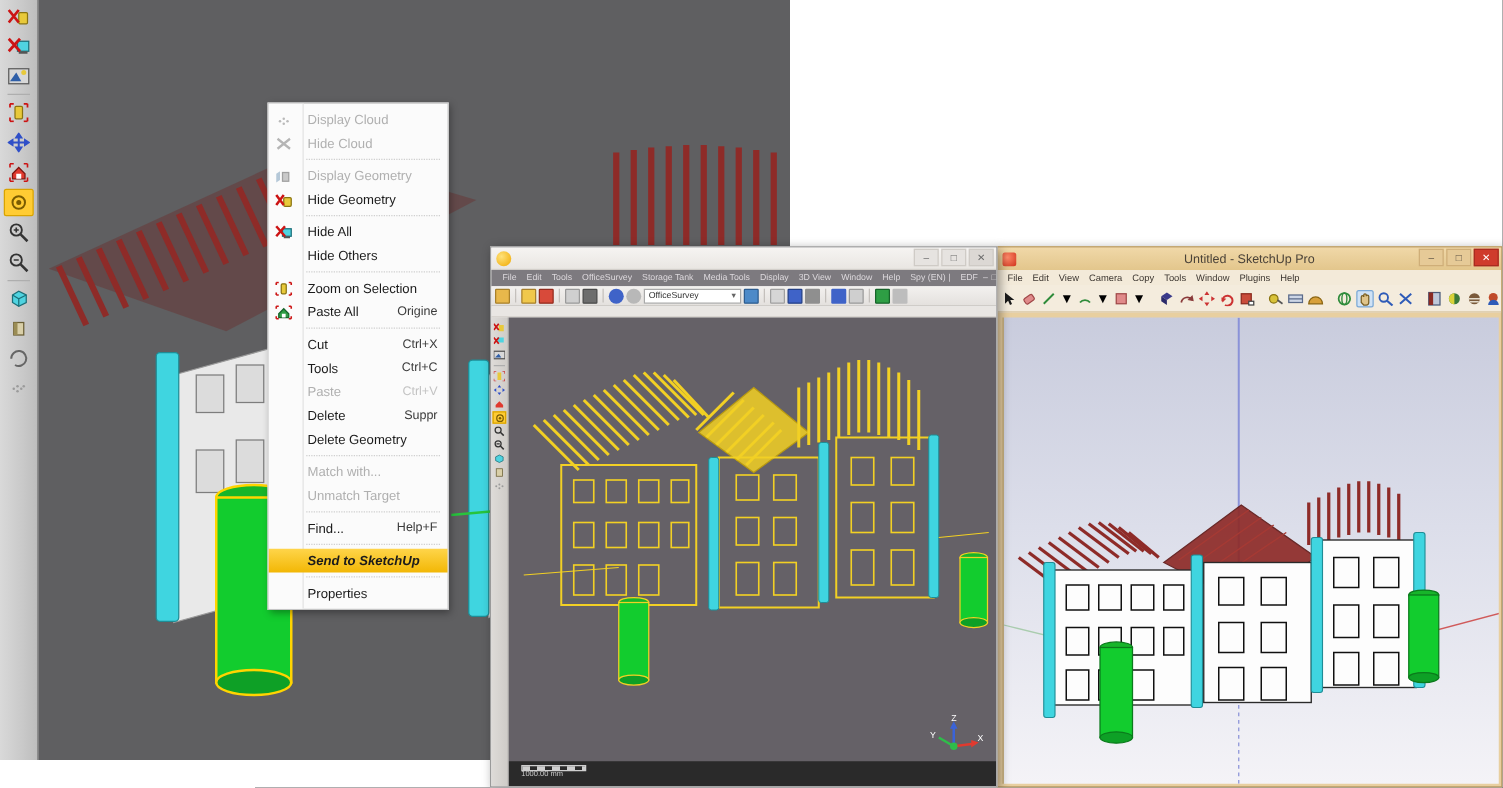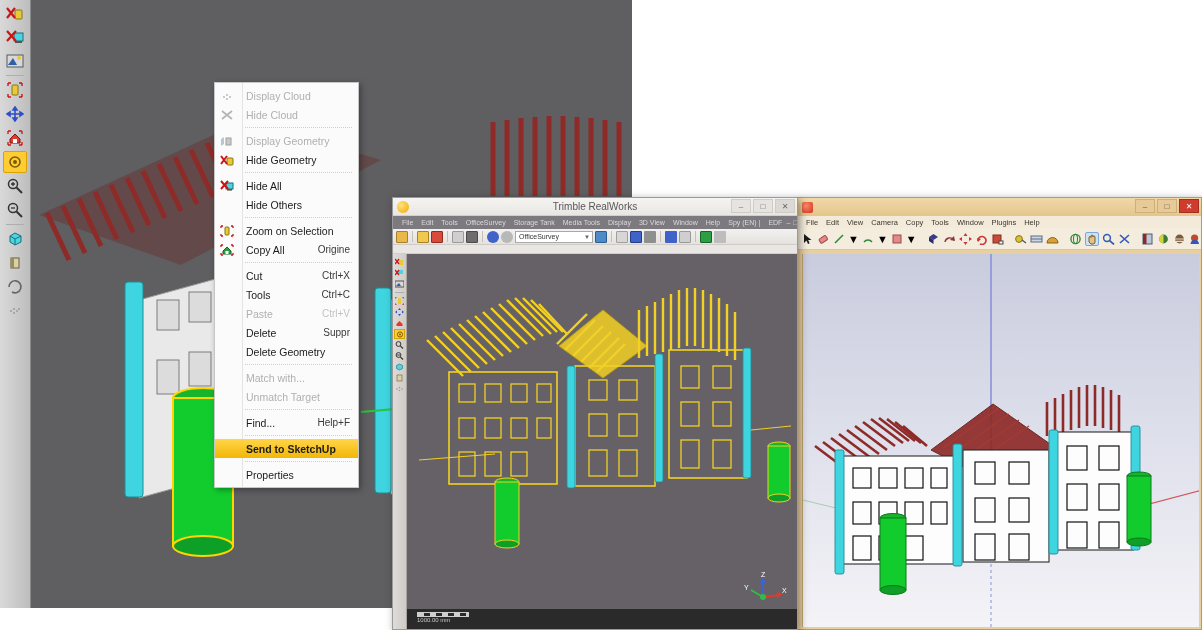--- a/index.html
+++ b/index.html
@@ -52,21 +52,21 @@
   }
   .mi {
     position:relative; height:19px; display:flex; align-items:center;
     padding-left:28px; padding-right:8px; z-index:2;
     white-space:nowrap;
   }
   .mi .lbl { flex:1; padding-left:3px; }
   .mi .acc { color:#3a3a3a; font-size:10px;padding-left:24px; }
   .mi.dis { color:#b0b0b0; }
   .mi.dis .acc { color:#c3c3c3;margin-left:15px; }
-  .mi.hl { background:linear-gradient(to bottom,#ffd54a,#f2b705); }
+  .mi.hl { background:linear-gradient(to bottom,#ffd54a,#f2b705);font-style:italic; }
   .mi.hl .lbl { color:#1b1b1b; font-weight:bold; }
   .msep { height:1px; margin:3px 6px 3px 30px; border-top:1px dotted #cfcfcf; }
   .mico {
     position:absolute; left:4px; top:2px; width:16px; height:15px;
     display:flex; align-items:center; justify-content:center; font-size:11px;
   }
 
   
   #win-rw {
     position:absolute; left:392px; top:197px; width:406px; height:433px;
@@ -424,21 +424,21 @@
   </div>
 
   <div class="mi">
     <span class="mico">
       <svg width="14" height="12" viewBox="0 0 14 12">
           <path d="M3 7 L7 3 L11 7 V10 H3Z" fill="#2e9e44" stroke="#17642a"></path>
           <rect x="5.5" y="7" width="3" height="3" fill="#fff"></rect>
           <path d="M1 1h2M1 1v2M13 1h-2M13 1v2M1 11h2M1 11v-2M13 11h-2M13 11v-2" stroke="#cc1414" stroke-width="1.3" fill="none"></path>
         </svg>
     </span>
-    <span class="lbl">Copy All</span>
+    <span class="lbl">Paste All</span>
     <span class="acc">Origine</span>
   </div>
   <div class="msep"></div>
 
   <div class="mi">
     <span class="mico"></span>
     <span class="lbl">Cut</span>
     <span class="acc">Ctrl+X</span>
   </div>
 
@@ -498,21 +498,20 @@
     <span class="mico"></span>
     <span class="lbl">Properties</span>
     <span class="acc"></span>
   </div>
 </div>
 
 <div id="win-rw">
 
   <div id="rw-title">
     <span class="appicon"></span>
-    <span class="t">Trimble RealWorks</span>
     <span class="wbtns">
       <span class="wbtn">–</span>
       <span class="wbtn">□</span>
       <span class="wbtn close">✕</span>
     </span>
   </div>
 
   <div id="rw-menubar">
     <span class="mb-ic"></span>
     <span class="m">File</span>
@@ -758,20 +757,21 @@
         <div>1000.00 mm</div>
       </div>
     </div>
   </div>
 </div>
 
 <div id="win-su">
 
   <div id="su-title">
     <span class="appicon"></span>
+    <span class="t">Untitled - SketchUp Pro</span>
     <span class="wbtns">
       <span class="subtn">–</span>
       <span class="subtn">□</span>
       <span class="subtn close">✕</span>
     </span>
   </div>
 
   <div id="su-menubar">
     <span>File</span>
     <span>Edit</span>

